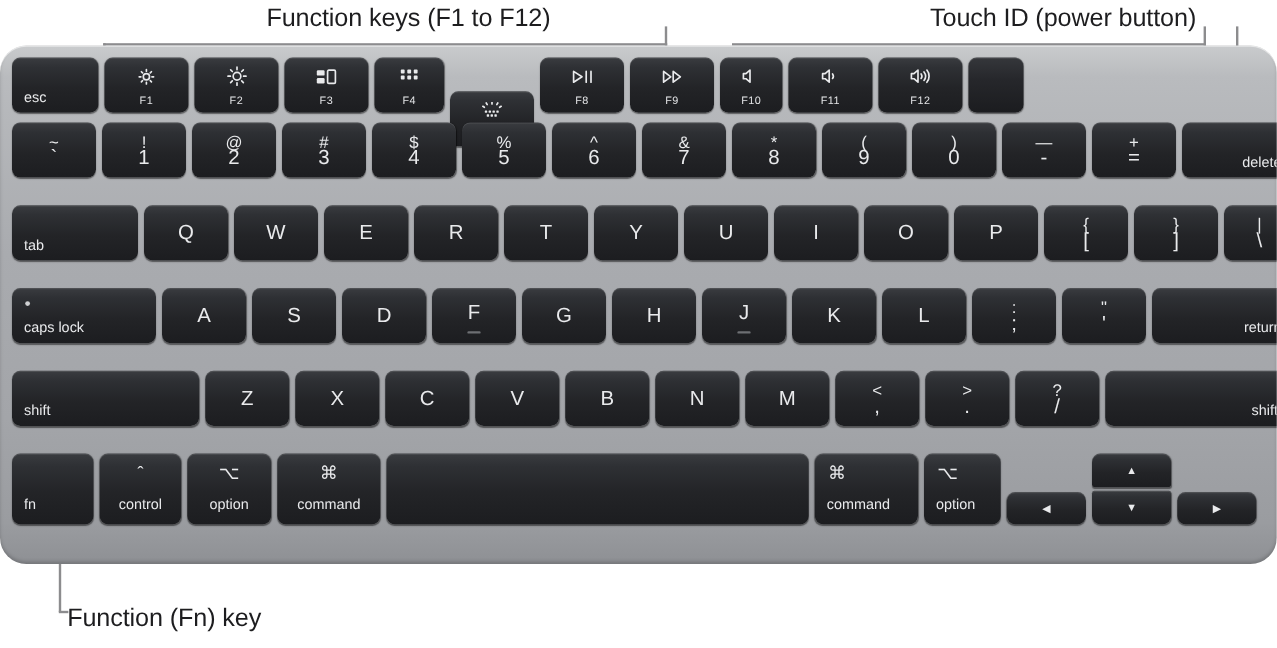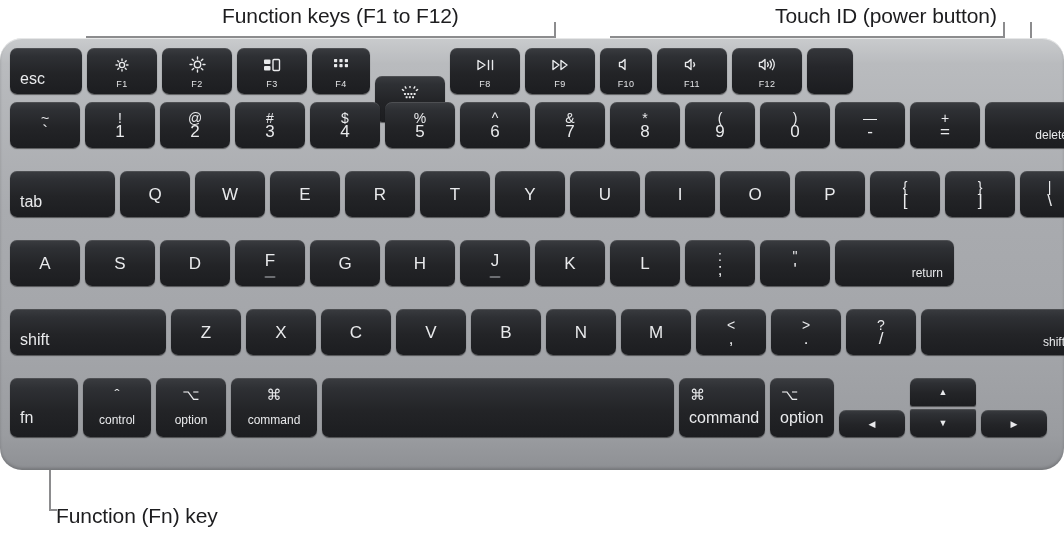--- a/index.html
+++ b/index.html
@@ -84,21 +84,21 @@
     text-align: center; height: 16px;
   }
   .key .fn-label {
     position: absolute; left: 0; right: 0; bottom: 5px;
     text-align: center; font-size: 9px; letter-spacing: .4px;
     color: #e3e4e6;
   }
   
   .key .word-bl {
     position: absolute; left: 10px; bottom: 7px;
-    font-size: 16px; line-height: 1;
+    font-size: 12px; line-height: 1;
   }
   .key .word-br {
     position: absolute; right: 11px; bottom: 7px;
     font-size: 12px; line-height: 1;
   }
   .key .word-center-bot {
     position: absolute; left: 0; right: 0; bottom: 7px;
     text-align: center; font-size: 12px; line-height: 1;
   }
   .key .sym-center-top {
@@ -378,20 +378,24 @@
           <span class="glyph-top">}</span>
           <span class="glyph-bot">]</span>
         </div>
         <div class="key" style="width:59px;">
           <span class="glyph-top">|</span>
           <span class="glyph-bot">\</span>
         </div>
       </div>
 
       <div class="krow" style="top:192px;">
+        <div class="key" style="width:120px;">
+          <span class="caps-dot"></span>
+          <span class="word-bl">caps lock</span>
+        </div>
         <div class="key" style="width:70px;">
             <span class="glyph-center">A</span>
           </div>
         <div class="key" style="width:70px;">
             <span class="glyph-center">S</span>
           </div>
         <div class="key" style="width:70px;">
             <span class="glyph-center">D</span>
           </div>
         <div class="key" style="width:70px;">

